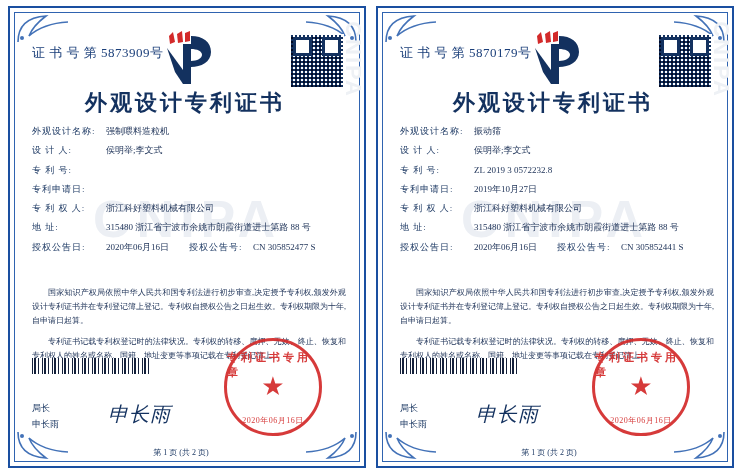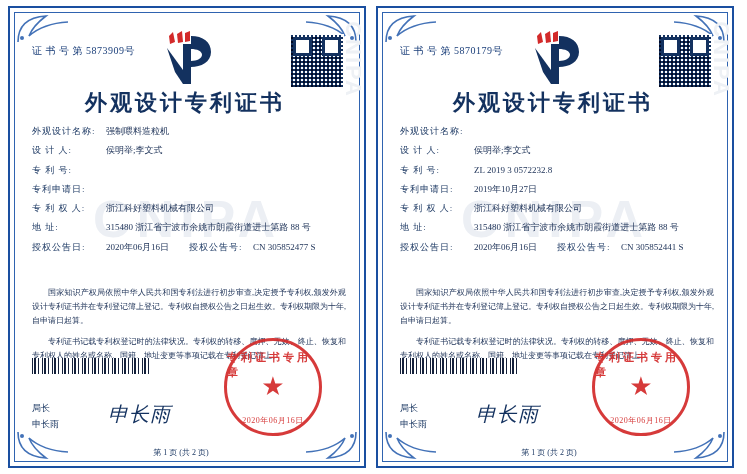--- a/index.html
+++ b/index.html
@@ -74,21 +74,21 @@
     font-weight: bold;
     font-family: "Liberation Sans", sans-serif;
     transform: rotate(90deg);
     transform-origin: right top;
   }
 
   .cert-no {
     position: absolute;
     left: 22px;
     top: 36px;
-    font-size: 10px;
+    font-size: 13px;
     color: #1b3f7a;
     letter-spacing: .5px;
   }
   .qr {
     position: absolute;
     right: 20px;
     top: 26px;
     width: 52px;
     height: 52px;
     background:
@@ -403,20 +403,21 @@
         <path d="M52 19 L52 31 C58 31 63 28 63 25 C63 21 58 19 52 19 Z" fill="#ffffff"></path>
         <path d="M28 18 L44 40 L44 54 L36 42 Z" fill="#13315f"></path>
       </svg>
     </div>
 
     <div class="title">外观设计专利证书</div>
 
     <div class="fields">
       <div class="row">
         <div class="lbl">外观设计名称:</div>
+        <div class="val">振动筛</div>
       </div>
       <div class="row">
         <div class="lbl">设  计  人:</div>
         <div class="val">侯明举;李文式</div>
       </div>
       <div class="row">
         <div class="lbl">专 利 号:</div>
         <div class="val">ZL 2019 3 0572232.8</div>
       </div>
       <div class="row">

